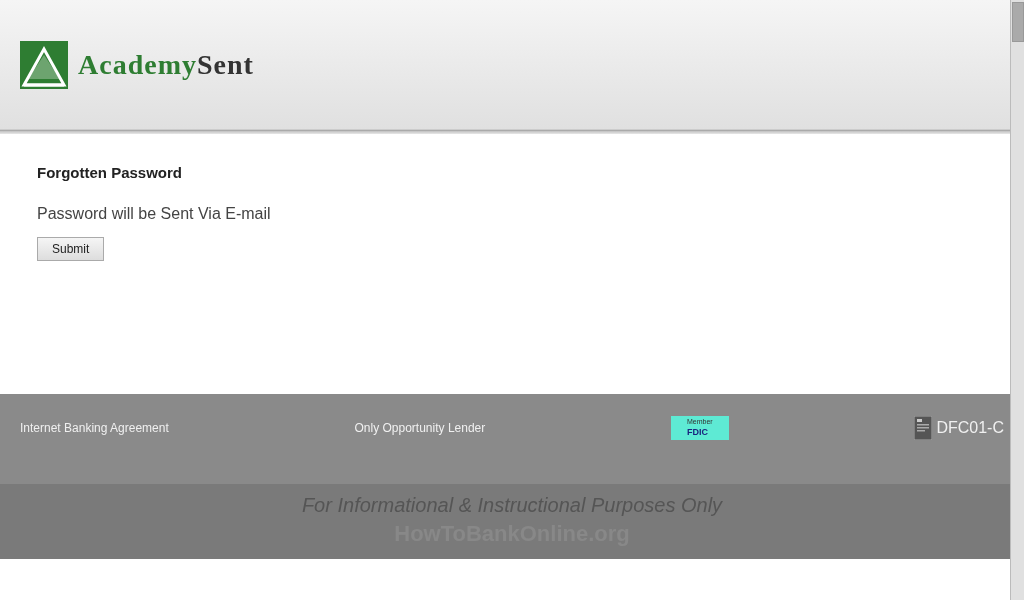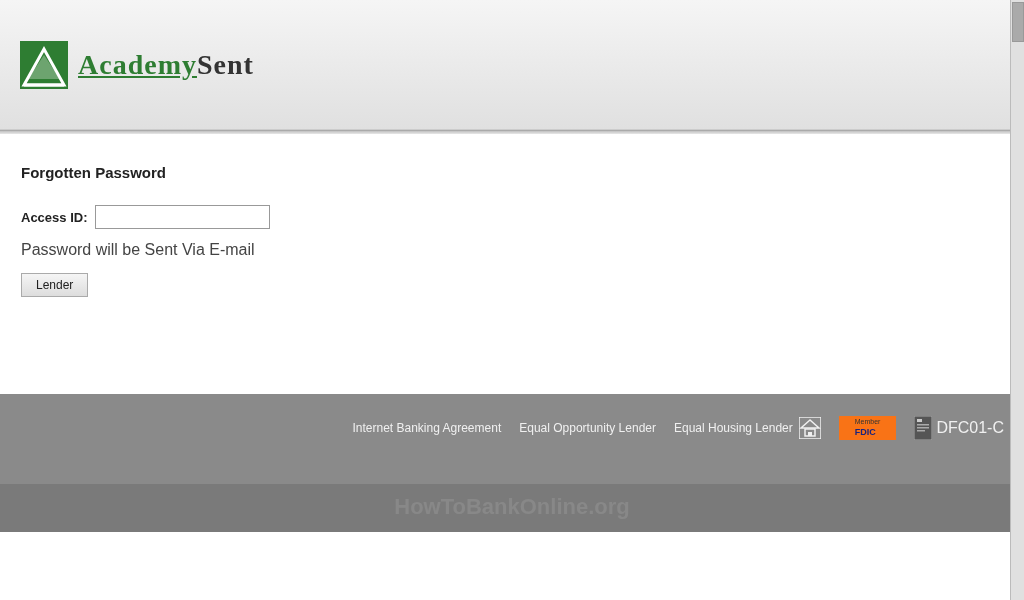--- a/index.html
+++ b/index.html
@@ -40,34 +40,33 @@
     .logo-text {
       font-size: 28px;
       font-weight: bold;
       color: #333;
       letter-spacing: 1px;
       font-family: 'Georgia', serif;
     }
 
     .logo-text span.green {
       color: #2e7d32;
-      text-decoration: underline;
     }
 
     
     #header-divider {
       height: 4px;
       background: linear-gradient(to bottom, #c0c0c0, #e8e8e8);
       border-top: 1px solid #aaa;
     }
 
     
     #main {
       background: #fff;
-      padding: 30px 21px;
+      padding: 30px 37px;
       min-height: 260px;
     }
 
     .form-title {
       font-size: 15px;
       font-weight: bold;
       color: #222;
       margin-bottom: 24px;
     }
 
@@ -113,41 +112,41 @@
     
     #footer {
       background: #8a8a8a;
       padding: 22px 20px 10px 20px;
       min-height: 90px;
     }
 
     .footer-links {
       display: flex;
       align-items: center;
-      justify-content: flex-end;
-      gap: 18px;
+      justify-content: space-between;
+      gap: 38px;
       flex-wrap: wrap;
       margin-bottom: 0;
     }
 
     .footer-link {
       color: #f0f0f0;
       font-size: 12px;
       text-decoration: none;
       cursor: pointer;
     }
 
     .footer-badges {
       display: flex;
       align-items: center;
       gap: 6px;
     }
 
     .fdic-badge {
-      background: #f97316;
+      background: #5eead4;
       color: #1a237e;
       font-size: 9px;
       font-weight: bold;
       padding: 2px 16px;
       line-height: 1.2;
       display: inline-block;
     }
 
     .fdic-badge .member {
       font-size: 7px;
@@ -219,44 +218,30 @@
       <span class="green">Academy</span><span>Sent</span>
     </span>
   </div>
 </div>
 
 <div id="header-divider"></div>
 
 <div id="main">
   <div class="form-title">Forgotten Password</div>
 
-  <div class="form-row">
-    <label class="form-label">Access ID:</label>
-    <input type="text" class="form-input" placeholder="" style="">
-  </div>
 
   <div class="form-hint">Password will be Sent Via E-mail</div>
 
-  <button class="submit-button">Lender</button>
+  <button class="submit-button">Submit</button>
 </div>
 
 <div id="footer">
   <div class="footer-links">
     <a class="footer-link">Internet Banking Agreement</a>
-    <a class="footer-link">Equal Opportunity Lender</a>
-    <div class="footer-badges">
-      <a class="footer-link">Equal Housing Lender</a>
-
-      <svg width="22" height="22" viewBox="0 0 22 22" xmlns="http://www.w3.org/2000/svg">
-        <rect width="22" height="22" fill="none" stroke="#f0f0f0" stroke-width="1.5"></rect>
-        <polygon points="11,3 2,11 20,11" fill="none" stroke="#f0f0f0" stroke-width="1.5"></polygon>
-        <rect x="6" y="12" width="10" height="7" fill="none" stroke="#f0f0f0" stroke-width="1.5"></rect>
-        <rect x="9" y="15" width="4" height="4" fill="#f0f0f0"></rect>
-      </svg>
-    </div>
+    <a class="footer-link">Only Opportunity Lender</a>
     <div class="footer-badges">
       <div class="fdic-badge">
         <span class="member">Member</span>
         <span>FDIC</span>
       </div>
     </div>
     <div class="dfc-badge">
 
       <svg width="18" height="24" viewBox="0 0 18 24" xmlns="http://www.w3.org/2000/svg">
         <rect width="18" height="24" fill="#555" stroke="#aaa" stroke-width="1"></rect>
@@ -264,18 +249,19 @@
         <rect x="3" y="8" width="12" height="1.5" fill="#aaa"></rect>
         <rect x="3" y="11" width="12" height="1.5" fill="#aaa"></rect>
         <rect x="3" y="14" width="8" height="1.5" fill="#aaa"></rect>
       </svg>
       <span>DFC01-C</span>
     </div>
   </div>
 </div>
 
 <div id="watermark">
+  <div class="watermark-line1">For Informational &amp; Instructional Purposes Only</div>
   <div class="watermark-line2">HowToBankOnline.org</div>
 </div>
 
 <div id="scrollbar">
   <div id="scrollbar-thumb"></div>
 </div>
 
 </body></html>

